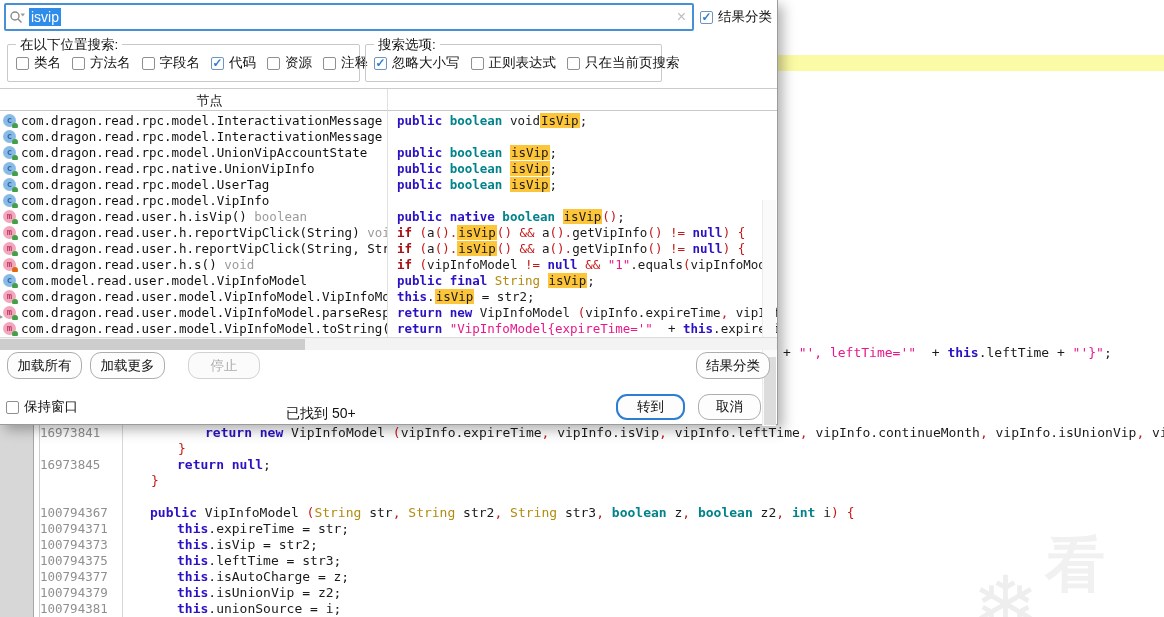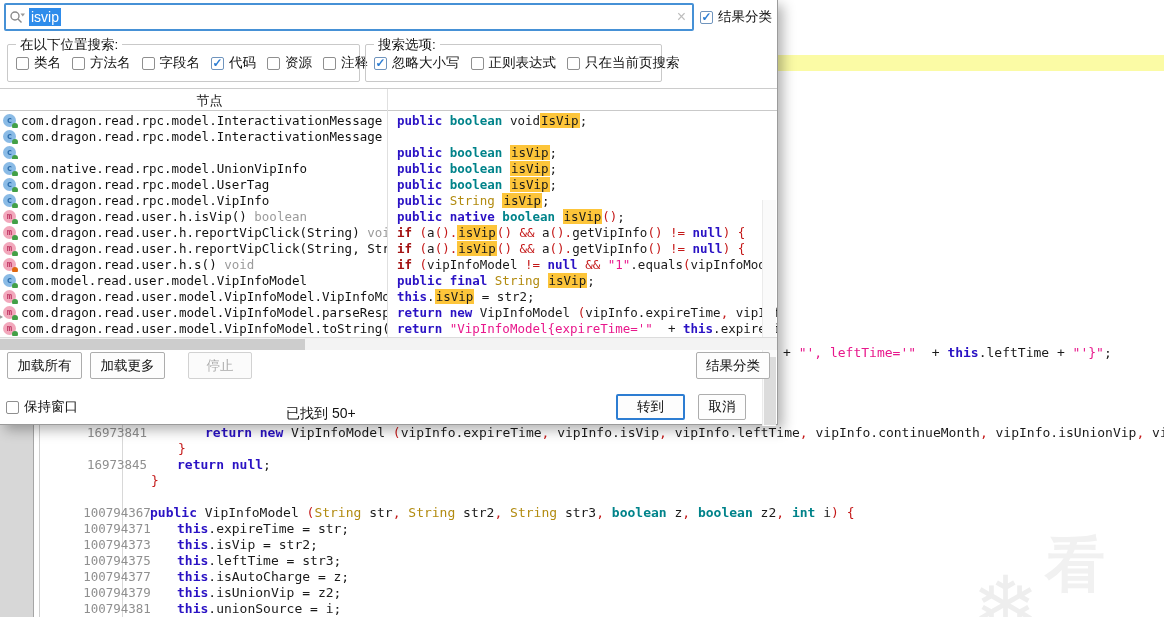--- a/index.html
+++ b/index.html
@@ -8,21 +8,21 @@
   .mono{font-family:"DejaVu Sans Mono",monospace;}
 
   
   #editor-layer{position:absolute;inset:0;z-index:1;}
   .top-band{position:absolute;left:0;top:55px;width:1164px;height:16px;background:var(--band-yellow);}
   .mid-line{position:absolute;left:783px;top:345px;height:16px;font-size:13px;white-space:pre;}
   .left-strip{position:absolute;left:0;top:425px;width:33px;height:192px;background:#d7d7d7;border-right:1px solid #a6a6a6;}
   .gutter-line2{position:absolute;left:39px;top:425px;width:1px;height:192px;background:#cfcfcf;}
   .gutter-sep{position:absolute;left:122px;top:425px;width:1px;height:192px;background:#d8d8d8;}
   .eline{position:absolute;height:16px;font-size:13px;white-space:pre;}
-  .eline .lnum{position:absolute;left:40px;width:74px;text-align:center;color:var(--line-num);font-size:12.5px;margin-left:40px;}
+  .eline .lnum{position:absolute;left:40px;width:74px;text-align:left;color:var(--line-num);font-size:12.5px;}
   .eline .ecode{position:absolute;}
 
   
   .watermark{position:absolute;left:972px;top:525px;display:flex;align-items:center;color:#efefef;z-index:2;}
   .watermark .flake{font-size:80px;line-height:80px;color:#eeeeee;}
   .watermark .wtext{font-size:60px;font-weight:bold;letter-spacing:8px;color:#f1f1f1;margin-left:6px;}
 
   
   .tk-k{color:var(--kw);font-weight:bold;}
   .tk-kf{color:var(--flow-kw);font-weight:bold;}
@@ -79,31 +79,31 @@
   .ntext{color:#111;}
   .nsuffix{color:var(--gray);}
 
   
   .hscroll{position:absolute;left:0;top:337px;width:777px;height:13px;background:#f3f3f3;border-top:1px solid #dcdcdc;box-sizing:border-box;}
   .hthumb{position:absolute;left:0;top:1px;width:305px;height:11px;background:#cdcdcd;}
   .vscroll{position:absolute;left:762px;top:111px;width:14px;height:226px;background:#fafafa;border-left:1px solid #ebebeb;box-sizing:border-box;}
   .vthumb{position:absolute;left:1px;top:157px;width:12px;height:68px;background:#dcdcdc;}
 
   
-  .btn{position:absolute;height:27px;background:#fdfdfd;border:1px solid #adadad;border-radius:2px;
+  .btn{position:absolute;height:27px;background:#fdfdfd;border:1px solid #adadad;border-radius:11px;
        font-size:13.5px;color:#111;display:flex;align-items:center;justify-content:center;box-sizing:border-box;}
   .btn.disabled{color:#ababab;border-color:#d2d2d2;background:#fbfbfb;}
   #btn-load-all{left:7px;top:352px;width:75px;}
   #btn-load-more{left:90px;top:352px;width:75px;}
-  #btn-stop{left:188px;top:352px;width:64px;}
+  #btn-stop{left:188px;top:352px;width:72px;}
   .status-text{position:absolute;left:286px;top:358px;font-size:14px;color:#111;margin-top:47px;}
   #btn-classify{left:696px;top:352px;width:74px;}
   .keep-window{position:absolute;left:6px;top:398px;}
   #btn-goto{left:616px;top:394px;width:69px;height:26px;border:2px solid var(--goto-border);}
-  #btn-cancel{left:698px;top:394px;width:48px;height:26px;}
+  #btn-cancel{left:698px;top:394px;width:63px;height:26px;}
 </style>
 </head>
 <body>
 
 <div id="editor-layer">
   <div class="top-band"></div>
   <div class="mid-line mono" id="mid-line"><span class="tk-p">+ </span><span class="tk-str">"', leftTime='"</span><span class="tk-p">  + </span><span class="tk-k">this</span><span class="tk-p">.leftTime + </span><span class="tk-str">"'}"</span><span class="tk-p">;</span></div>
   <div class="left-strip"></div>
   <div class="gutter-line2"></div>
   <div class="gutter-sep"></div>
@@ -195,24 +195,24 @@
   </div>
 
   <div class="rtable">
     <div class="rhead">
       <span class="h1">节点</span>
     </div>
     <div class="coldiv"></div>
     <div id="results-body" class="mono">
         <div class="rrow"><div class="ncell"><span class="nicon class">c<span class="dot green"></span></span><span class="ntext">com.dragon.read.rpc.model.InteractivationMessage</span></div><div class="ccell"><span class="tk-k">public </span><span class="tk-t">boolean </span><span class="tk-p">void</span><span class="tk-hl">IsVip</span><span class="tk-p">;</span></div></div>
         <div class="rrow"><div class="ncell"><span class="nicon class">c<span class="dot green"></span></span><span class="ntext">com.dragon.read.rpc.model.InteractivationMessage</span></div></div>
-        <div class="rrow"><div class="ncell"><span class="nicon class">c<span class="dot green"></span></span></div><div class="ccell"><span class="tk-k">public </span><span class="tk-t">boolean </span><span class="tk-hl">isVip</span><span class="tk-p">;</span></div></div>
-        <div class="rrow"><div class="ncell"><span class="nicon class">c<span class="dot green"></span></span><span class="ntext">com.native.read.rpc.model.UnionVipInfo</span></div><div class="ccell"><span class="tk-k">public </span><span class="tk-t">boolean </span><span class="tk-hl">isVip</span><span class="tk-p">;</span></div></div>
+        <div class="rrow"><div class="ncell"><span class="nicon class">c<span class="dot green"></span></span><span class="ntext">com.dragon.read.rpc.model.UnionVipAccountState</span></div><div class="ccell"><span class="tk-k">public </span><span class="tk-t">boolean </span><span class="tk-hl">isVip</span><span class="tk-p">;</span></div></div>
+        <div class="rrow"><div class="ncell"><span class="nicon class">c<span class="dot green"></span></span><span class="ntext">com.dragon.read.rpc.native.UnionVipInfo</span></div><div class="ccell"><span class="tk-k">public </span><span class="tk-t">boolean </span><span class="tk-hl">isVip</span><span class="tk-p">;</span></div></div>
         <div class="rrow"><div class="ncell"><span class="nicon class">c<span class="dot green"></span></span><span class="ntext">com.dragon.read.rpc.model.UserTag</span></div><div class="ccell"><span class="tk-k">public </span><span class="tk-t">boolean </span><span class="tk-hl">isVip</span><span class="tk-p">;</span></div></div>
-        <div class="rrow"><div class="ncell"><span class="nicon class">c<span class="dot green"></span></span><span class="ntext">com.dragon.read.rpc.model.VipInfo</span></div><div class="ccell"><span class="tk-k">public </span><span class="tk-s">String </span><span class="tk-hl">isVip</span><span class="tk-p">;</span></div></div>
+        <div class="rrow"><div class="ncell"><span class="nicon class">c<span class="dot green"></span></span><span class="ntext">com.dragon.read.rpc.model.VipInfo</span></div></div>
         <div class="rrow"><div class="ncell"><span class="nicon method">m<span class="dot green"></span></span><span class="ntext">com.dragon.read.user.h.isVip()</span><span class="nsuffix"> boolean</span></div><div class="ccell"><span class="tk-k">public native </span><span class="tk-t">boolean </span><span class="tk-hl">isVip</span><span class="tk-r">()</span><span class="tk-p">;</span></div></div>
         <div class="rrow"><div class="ncell"><span class="nicon method">m<span class="dot green"></span></span><span class="ntext">com.dragon.read.user.h.reportVipClick(String)</span><span class="nsuffix"> void</span></div><div class="ccell"><span class="tk-kf">if </span><span class="tk-r">(</span><span class="tk-p">a</span><span class="tk-r">().</span><span class="tk-hl">isVip</span><span class="tk-r">() </span><span class="tk-r">&amp;&amp; </span><span class="tk-p">a</span><span class="tk-r">().</span><span class="tk-p">getVipInfo</span><span class="tk-r">() </span><span class="tk-r">!= </span><span class="tk-k">null</span><span class="tk-r">) {</span></div></div>
         <div class="rrow"><div class="ncell"><span class="nicon method">m<span class="dot green"></span></span><span class="ntext">com.dragon.read.user.h.reportVipClick(String, String</span></div><div class="ccell"><span class="tk-kf">if </span><span class="tk-r">(</span><span class="tk-p">a</span><span class="tk-r">().</span><span class="tk-hl">isVip</span><span class="tk-r">() </span><span class="tk-r">&amp;&amp; </span><span class="tk-p">a</span><span class="tk-r">().</span><span class="tk-p">getVipInfo</span><span class="tk-r">() </span><span class="tk-r">!= </span><span class="tk-k">null</span><span class="tk-r">) {</span></div></div>
         <div class="rrow"><div class="ncell"><span class="nicon method">m<span class="dot orange"></span></span><span class="ntext">com.dragon.read.user.h.s()</span><span class="nsuffix"> void</span></div><div class="ccell"><span class="tk-kf">if </span><span class="tk-r">(</span><span class="tk-p">vipInfoModel </span><span class="tk-r">!= </span><span class="tk-k">null </span><span class="tk-r">&amp;&amp; </span><span class="tk-str">"1"</span><span class="tk-p">.equals</span><span class="tk-r">(</span><span class="tk-p">vipInfoMode</span></div></div>
         <div class="rrow"><div class="ncell"><span class="nicon class">c<span class="dot green"></span></span><span class="ntext">com.model.read.user.model.VipInfoModel</span></div><div class="ccell"><span class="tk-k">public final </span><span class="tk-s">String </span><span class="tk-hl">isVip</span><span class="tk-p">;</span></div></div>
         <div class="rrow"><div class="ncell"><span class="nicon method">m<span class="dot green"></span></span><span class="ntext">com.dragon.read.user.model.VipInfoModel.VipInfoModel</span></div><div class="ccell"><span class="tk-k">this</span><span class="tk-p">.</span><span class="tk-hl">isVip</span><span class="tk-p"> = str2;</span></div></div>
         <div class="rrow"><div class="ncell"><span class="nicon method">m<span class="dot green"></span><span class="ovr"></span></span><span class="ntext">com.dragon.read.user.model.VipInfoModel.parseRespons</span></div><div class="ccell"><span class="tk-k">return new </span><span class="tk-p">VipInfoModel </span><span class="tk-r">(</span><span class="tk-p">vipInfo.expireTime</span><span class="tk-r">, </span><span class="tk-p">vipInf</span></div></div>
         <div class="rrow"><div class="ncell"><span class="nicon method">m<span class="dot green"></span></span><span class="ntext">com.dragon.read.user.model.VipInfoModel.toString() </span></div><div class="ccell"><span class="tk-k">return </span><span class="tk-str">"VipInfoModel{expireTime='"</span><span class="tk-p">  + </span><span class="tk-k">this</span><span class="tk-p">.expireTi</span></div></div>
       </div>
     <div class="vscroll">

